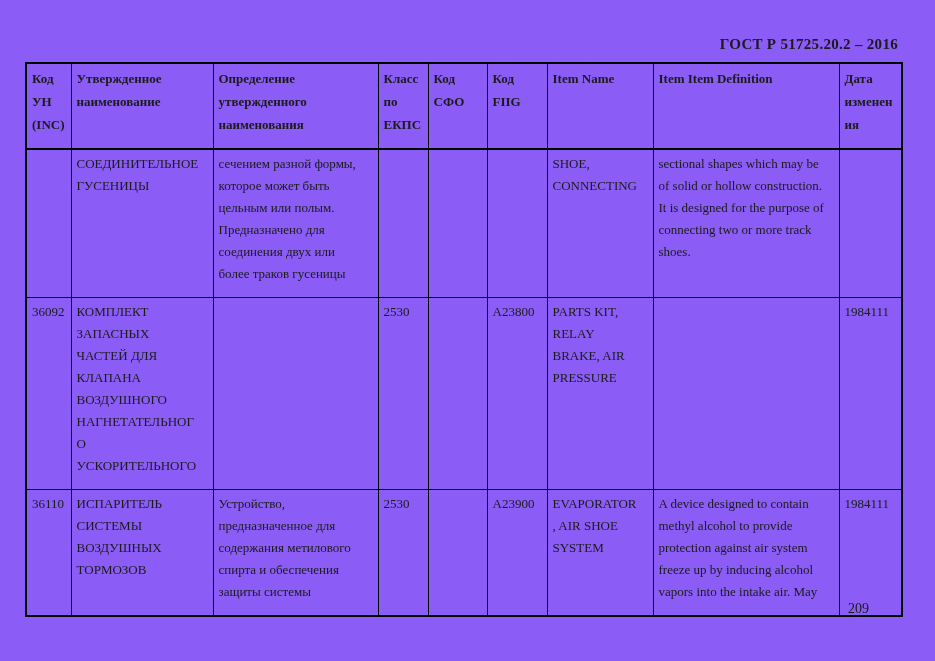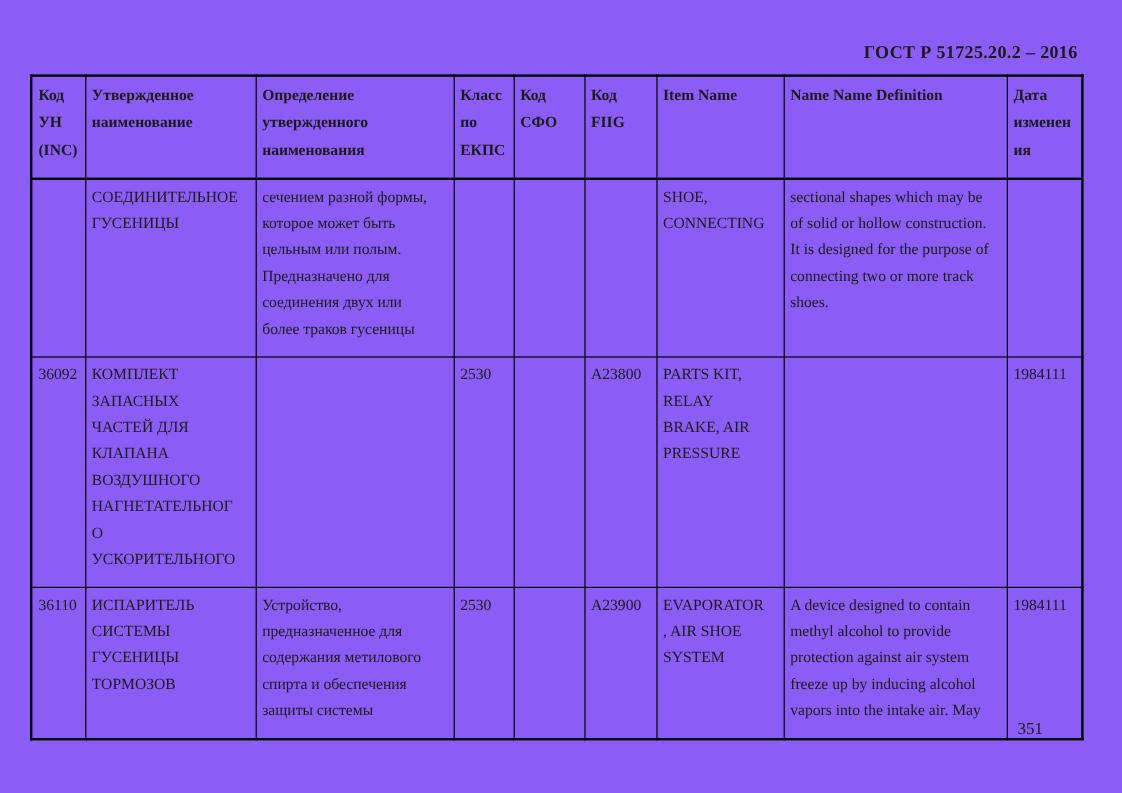--- a/index.html
+++ b/index.html
@@ -96,21 +96,21 @@
 утвержденного
 наименования</th>
         <th>Класс
 по
 ЕКПС</th>
         <th>Код
 СФО</th>
         <th>Код
 FIIG</th>
         <th>Item Name</th>
-        <th>Name Name Definition</th>
+        <th>Item Item Definition</th>
         <th>Дата
 изменен
 ия</th>
       </tr>
     </thead>
     <tbody>
       <tr class="row-0">
         <td></td>
         <td>СОЕДИНИТЕЛЬНОЕ
 ГУСЕНИЦЫ</td>
@@ -150,21 +150,21 @@
 RELAY
 BRAKE, AIR
 PRESSURE</td>
         <td></td>
         <td>1984111</td>
       </tr>
       <tr class="row-2">
         <td>36110</td>
         <td>ИСПАРИТЕЛЬ
 СИСТЕМЫ
-ГУСЕНИЦЫ
+ВОЗДУШНЫХ
 ТОРМОЗОВ</td>
         <td>Устройство,
 предназначенное для
 содержания метилового
 спирта и обеспечения
 защиты системы</td>
         <td>2530</td>
         <td></td>
         <td>A23900</td>
         <td>EVAPORATOR
@@ -173,15 +173,15 @@
         <td>A device designed to contain
 methyl alcohol to provide
 protection against air system
 freeze up by inducing alcohol
 vapors into the intake air. May</td>
         <td>1984111</td>
       </tr>
     </tbody>
   </table>
 
-  <div class="page-number">351</div>
+  <div class="page-number">209</div>
 
 </div>
 
 </body></html>

